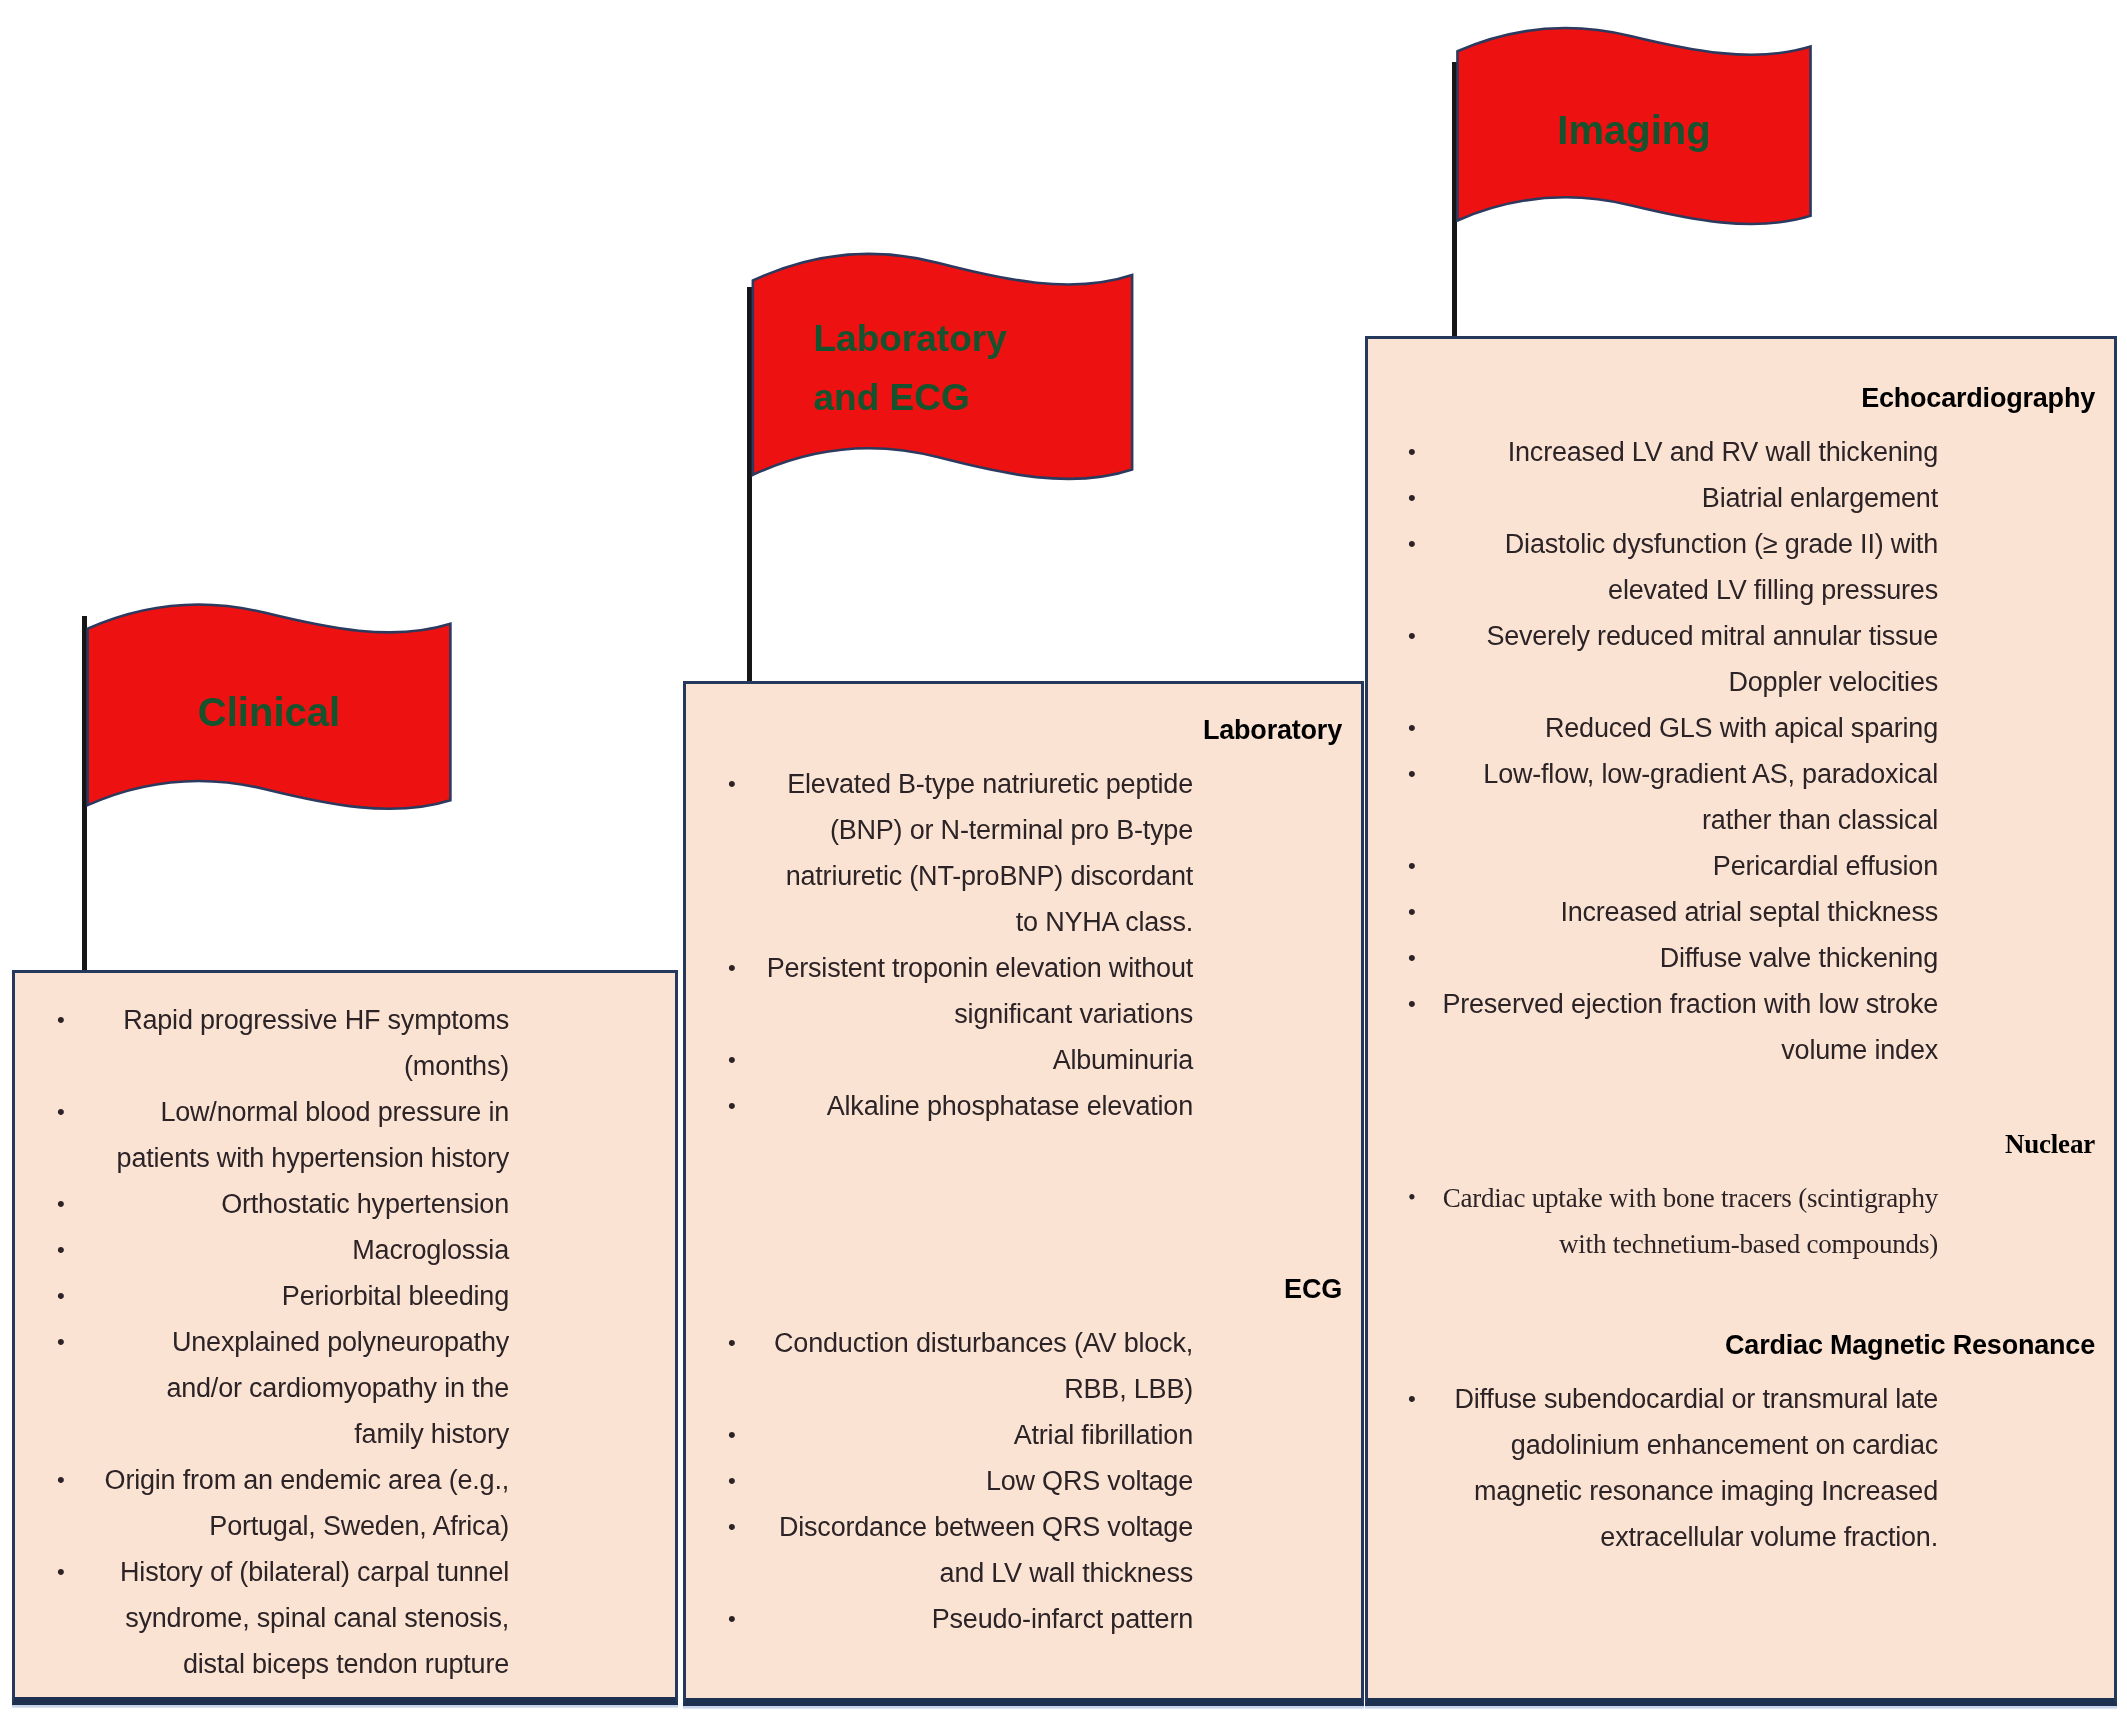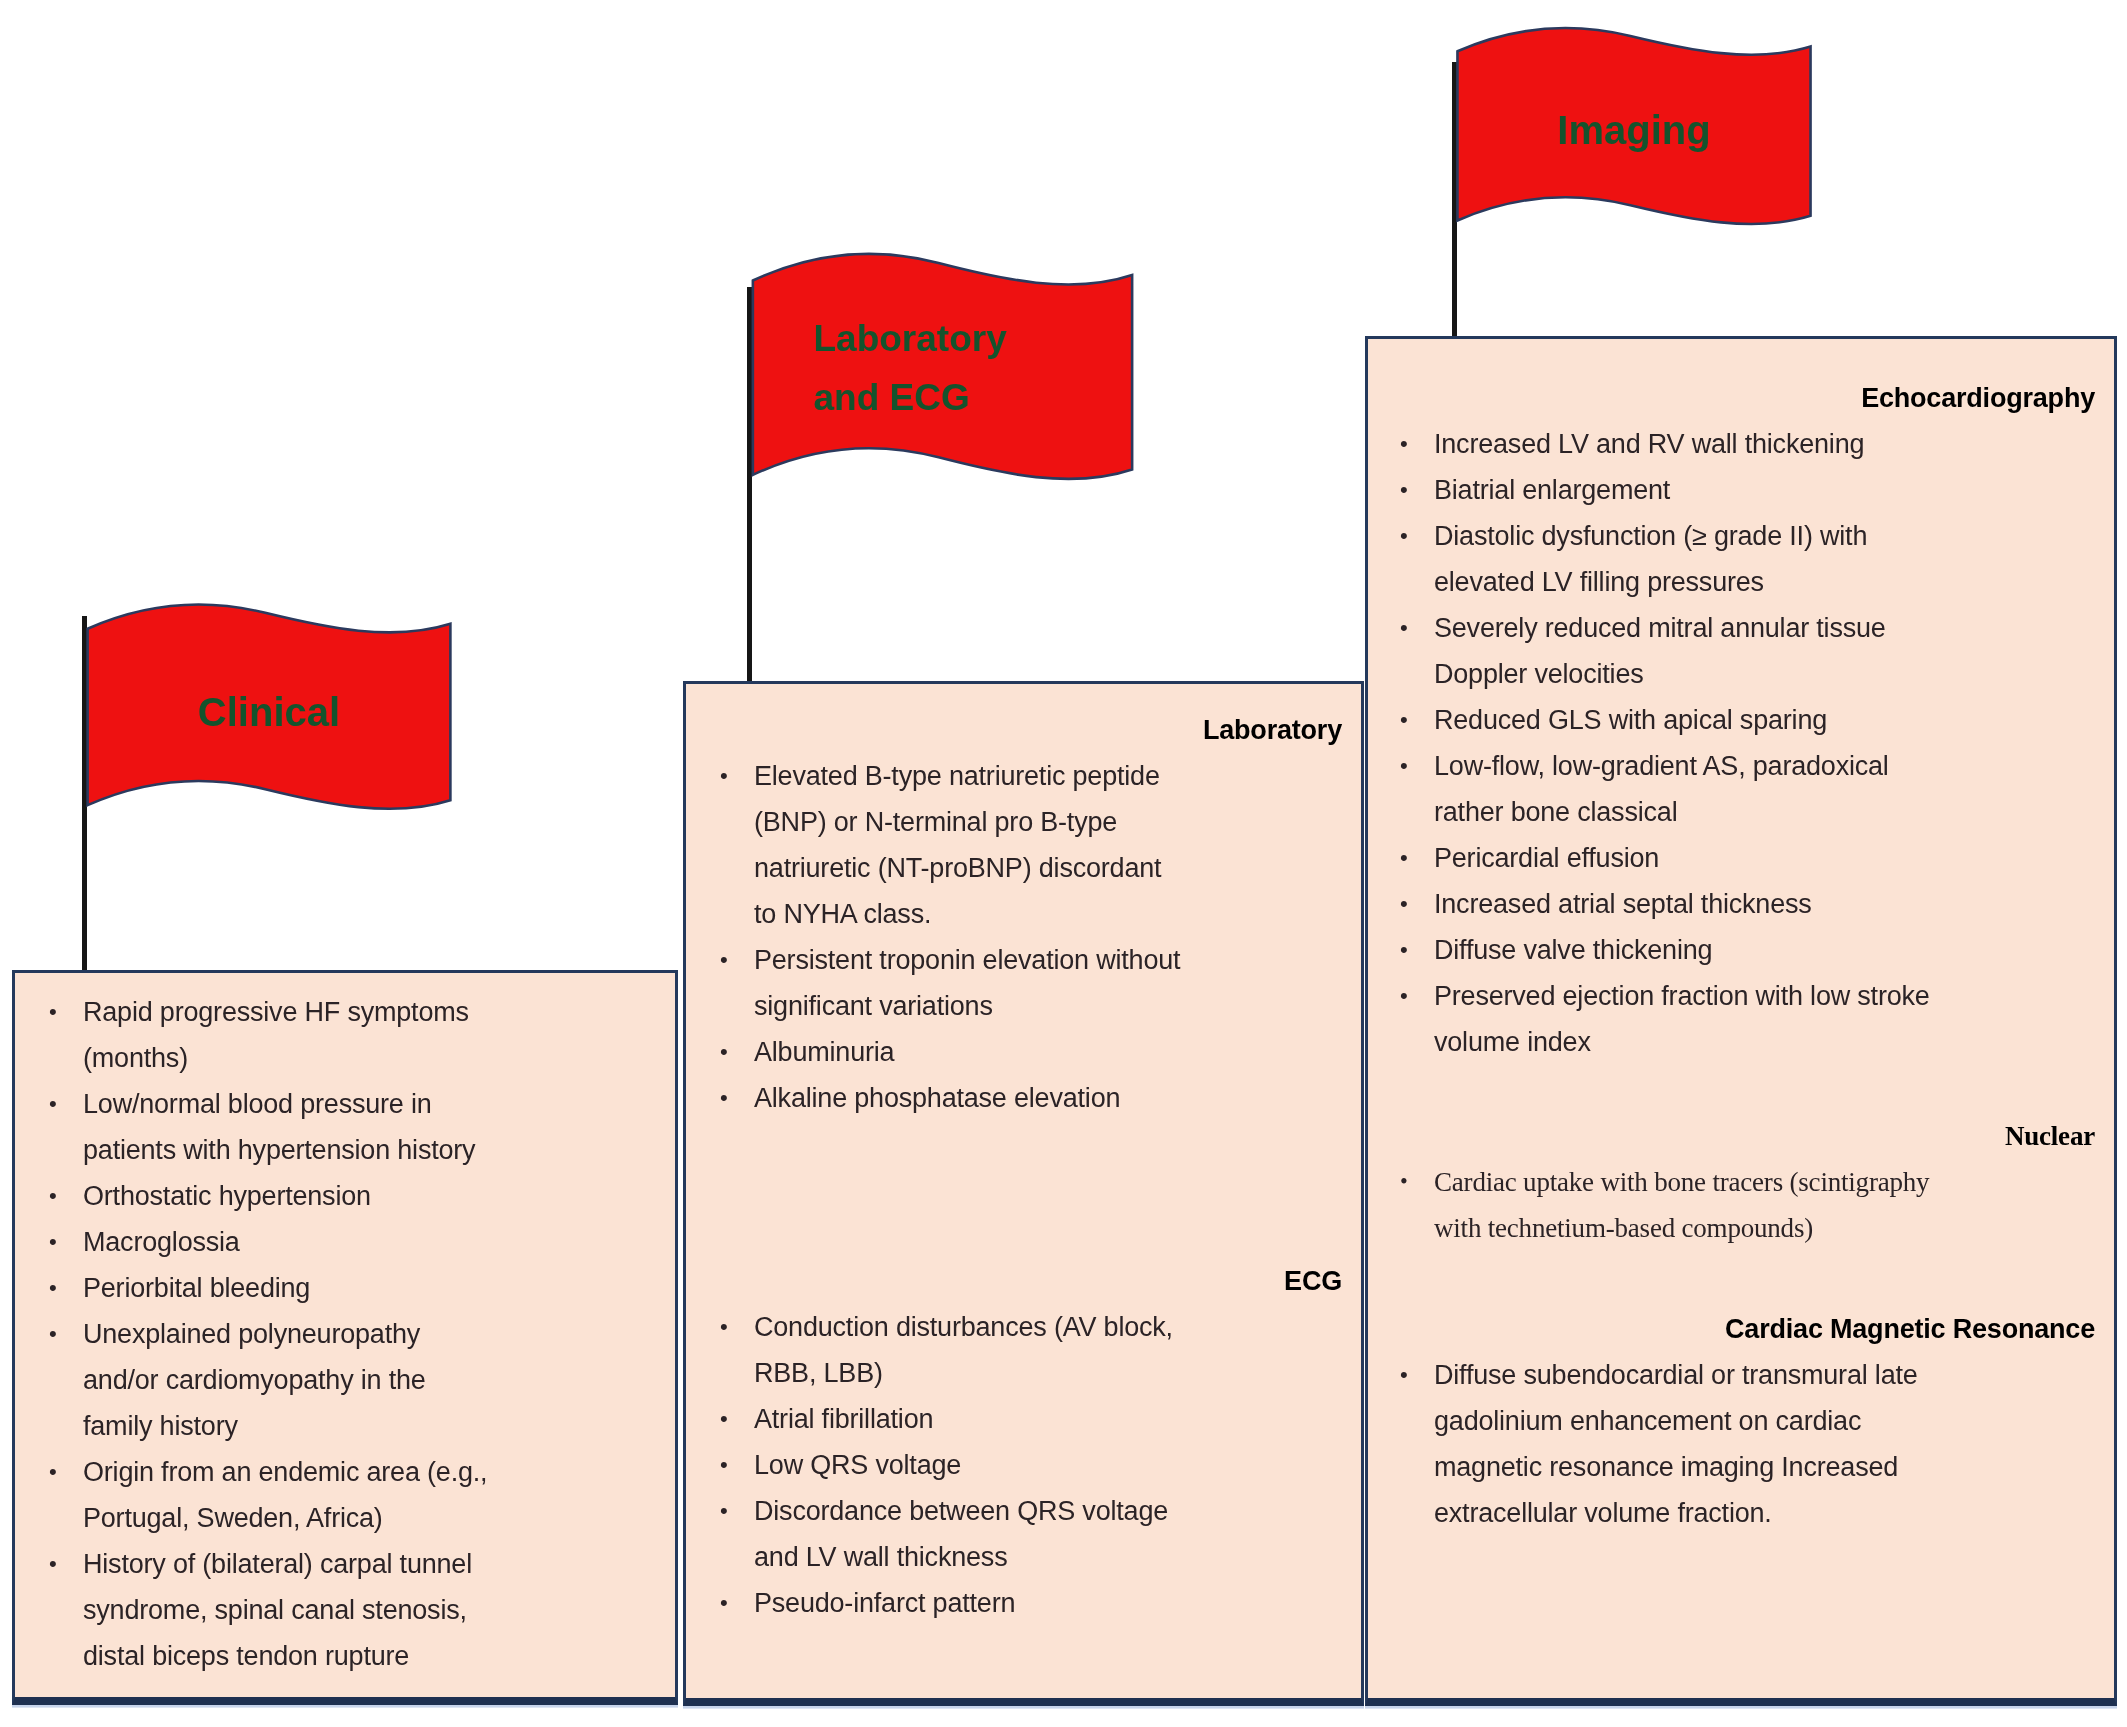--- a/index.html
+++ b/index.html
@@ -31,21 +31,21 @@
   .box{
     position:absolute;box-sizing:border-box;background:#fbe3d4;
     border:3.5px solid #24395c;border-bottom:8.6px solid #1e3050;
     box-shadow:0 2.6px 0 rgba(130,160,210,0.45);
     color:#2b2326;font-size:27px;line-height:46px;letter-spacing:-0.2px;z-index:1;
   }
   .box-clinical{left:12px;top:970px;width:666px;height:735px;padding:15.6px 17.3px 0 28px;}
   .box-lab{left:683px;top:681px;width:681px;height:1025px;padding:22.5px 19px 0 28px;}
   .box-imaging{left:1365px;top:336px;width:752px;height:1370px;padding:36px 19px 0 26px;}
   .section-heading{margin:0;font-size:inherit;line-height:inherit;font-weight:bold;color:#000000;text-align:right;}
-  ul.bullets{list-style:none;margin:0;padding:0;}
+  ul.bullets{list-style:none;margin:8px;padding:0;text-align:right;}
   .box-clinical ul.bullets{width:458px;}
   .box-lab ul.bullets{width:471px;}
   .box-imaging ul.bullets{width:536px;}
   ul.bullets li{position:relative;padding-left:40px;}
   ul.bullets li::before{
     content:"\2022";position:absolute;left:6px;top:0;
     font-size:0.82em;color:#2b2326;
   }
   .sec-gap-large{margin-top:137px;}
   .sec-gap-small{margin-top:48px;font-family:Liberation Serif, serif;}
@@ -125,21 +125,21 @@
   </div>
   <div class="box box-imaging">
     <div class="section">
       <h3 class="section-heading">Echocardiography</h3>
       <ul class="bullets">
         <li>Increased LV and RV wall thickening</li>
         <li>Biatrial enlargement</li>
         <li>Diastolic dysfunction (≥ grade II) with elevated LV filling pressures</li>
         <li>Severely reduced mitral annular tissue Doppler velocities</li>
         <li>Reduced GLS with apical sparing</li>
-        <li>Low-flow, low-gradient AS, paradoxical rather bone classical</li>
+        <li>Low-flow, low-gradient AS, paradoxical rather than classical</li>
         <li>Pericardial effusion</li>
         <li>Increased atrial septal thickness</li>
         <li>Diffuse valve thickening</li>
         <li>Preserved ejection fraction with low stroke volume index</li>
       </ul>
     </div>
     <div class="section sec-gap-small">
       <h3 class="section-heading">Nuclear</h3>
       <ul class="bullets">
         <li>Cardiac uptake with bone tracers (scintigraphy with technetium-based compounds)</li>

